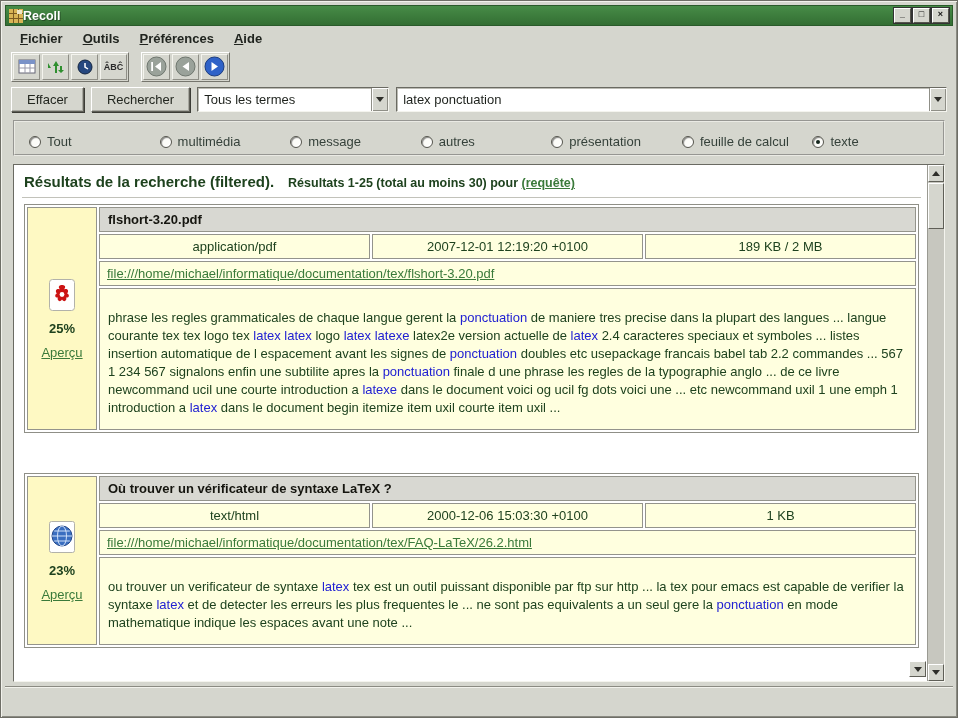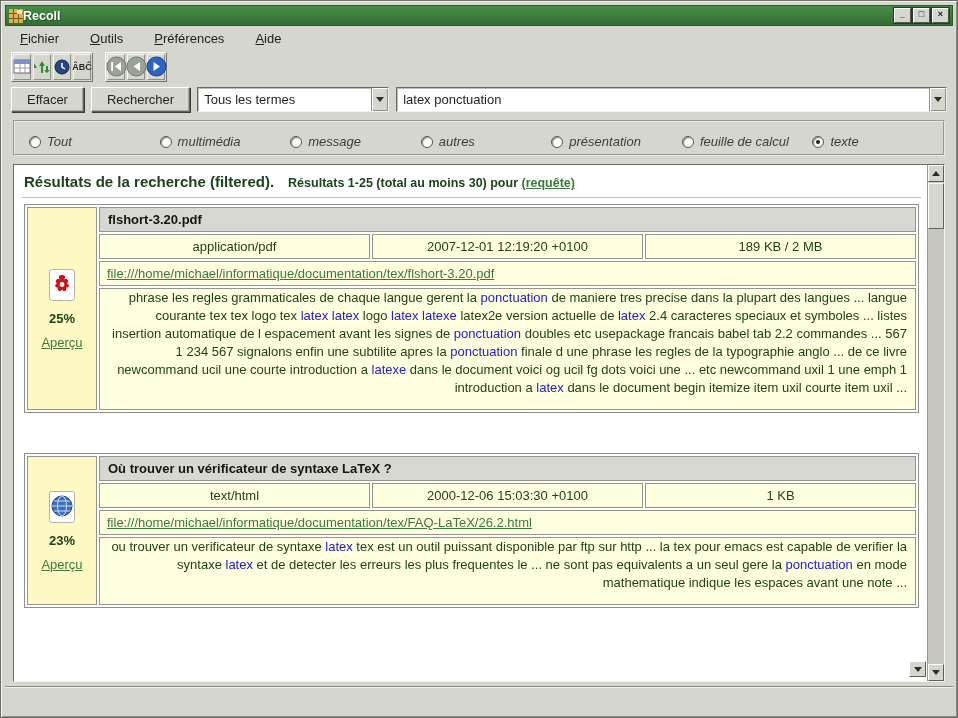--- a/index.html
+++ b/index.html
@@ -26,29 +26,29 @@
   .win-btns { display:flex; gap:2px; }
   .wbtn {
     width:17px; height:15px; background:#d5d6ce;
     border:1px solid; border-color:#fff #55554d #55554d #fff;
     outline:1px solid #333;
     font-size:9px; line-height:11px; text-align:center; color:#111;
     font-weight:bold; cursor:default;
   }
 
   
-  .menubar { height:23px; flex:0 0 23px; display:flex; align-items:center; padding:12px 6px; gap:13px; }
+  .menubar { height:23px; flex:0 0 23px; display:flex; align-items:center; padding:12px 6px; gap:2px;font-weight:bold; }
   .menu-item { padding:2px 9px; color:#20241f; font-size:13px; cursor:default; }
   .menu-item .mn { text-decoration:underline; }
 
   
   .toolbar { height:33px; flex:0 0 33px; display:flex; align-items:center; padding:1px 6px; gap:12px; }
   .tool-group { display:flex; gap:2px; padding:1px;
     border:1px solid; border-color:#fff #75756d #75756d #fff; }
-  .tool-btn { width:18px; height:26px; display:flex; align-items:center; justify-content:center;
+  .tool-btn { width:27px; height:26px; display:flex; align-items:center; justify-content:center;
     background:#d5d6ce; border:1px solid; border-color:#f4f4ee #8f8f87 #8f8f87 #f4f4ee; cursor:pointer; }
   .abc-label { font-size:9px; font-weight:bold; color:#2a2a2a; letter-spacing:0; }
 
   
   .searchrow { height:34px; flex:0 0 34px; display:flex; align-items:center; padding:2px 6px 4px; gap:7px; }
   .btn {
     height:25px; padding:0 15px; background:#d5d6ce; color:#22261f; font-size:13px;
     font-family:inherit;
     border:1px solid; border-color:#fff #5f5f57 #5f5f57 #fff;
     box-shadow: 1px 1px 0 #3c3c36, inset -1px -1px 0 #a8a8a0;
@@ -77,21 +77,21 @@
   .radio {
     width:12px; height:12px; border-radius:50%; background:#fcfcf8;
     border:1px solid #55554d;
     box-shadow: inset 1px 1px 1px rgba(0,0,0,.45), inset -1px -1px 0 #fff;
     position:relative; flex:0 0 12px;
   }
   .radio.checked::after {
     content:""; position:absolute; left:3px; top:3px; width:4px; height:4px;
     border-radius:50%; background:#14261c;
   }
-  .rlabel { font-size:13px; color:#35413a; white-space:nowrap;font-style:italic; }
+  .rlabel { font-size:13px; color:#35413a; white-space:nowrap; }
 
   
   .results-outer {
     flex:1; margin:6px 8px 0; min-height:0;
     border:1px solid; border-color:#6a6a62 #f4f4ee #f4f4ee #6a6a62;
     display:flex; background:#fff;
   }
   .results-content { flex:1; padding:6px 6px 0 8px; overflow:hidden; position:relative; background:#fff; }
   .results-header { padding:2px 2px 0; white-space:nowrap; }
   .rh-main { font-size:15px; font-weight:bold; color:#1e421e; }
@@ -106,21 +106,21 @@
   }
   .rtable.second { margin-top:40px; }
   .rcell { border:1px solid #94948c; }
   .cell-left { grid-row:1 / span 4; background:#fef9c3; display:flex; flex-direction:column;
                align-items:center; justify-content:center; gap:9px; }
   .score { font-weight:bold; font-size:13px; color:#1e421e; }
   .cell-title { background:#d8d8d2; color:#15150f; font-weight:bold; font-size:13px; padding:4px 8px; }
   .meta-row { display:grid; grid-template-columns:1fr 1fr 1fr; gap:2px;border-radius:10px; }
   .cell-meta { background:#ffffdf; color:#1e421e; font-size:13px; text-align:center; padding:4px 4px; }
   .cell-url  { background:#ffffdf; padding:4px 7px; font-size:13px; white-space:nowrap; overflow:hidden; }
-  .cell-abs  { background:#ffffdf; color:#1e421e; font-size:13px; line-height:18px; padding:0 8px 12px;text-align:right; }
+  .cell-abs  { background:#ffffdf; color:#1e421e; font-size:13px; line-height:18px; padding:20px 8px 12px; }
   .cell-abs .hl { color:#2121d2; }
 
   .inner-sb-down {
     position:absolute; right:1px; bottom:4px; width:17px; height:16px;
     background:#d5d6ce; border:1px solid; border-color:#fff #5f5f57 #5f5f57 #fff;
     display:flex; align-items:center; justify-content:center;
   }
 
   
   .scrollbar { width:17px; flex:0 0 17px; background:#c7c7bf; border-left:1px solid #9a9a92;

